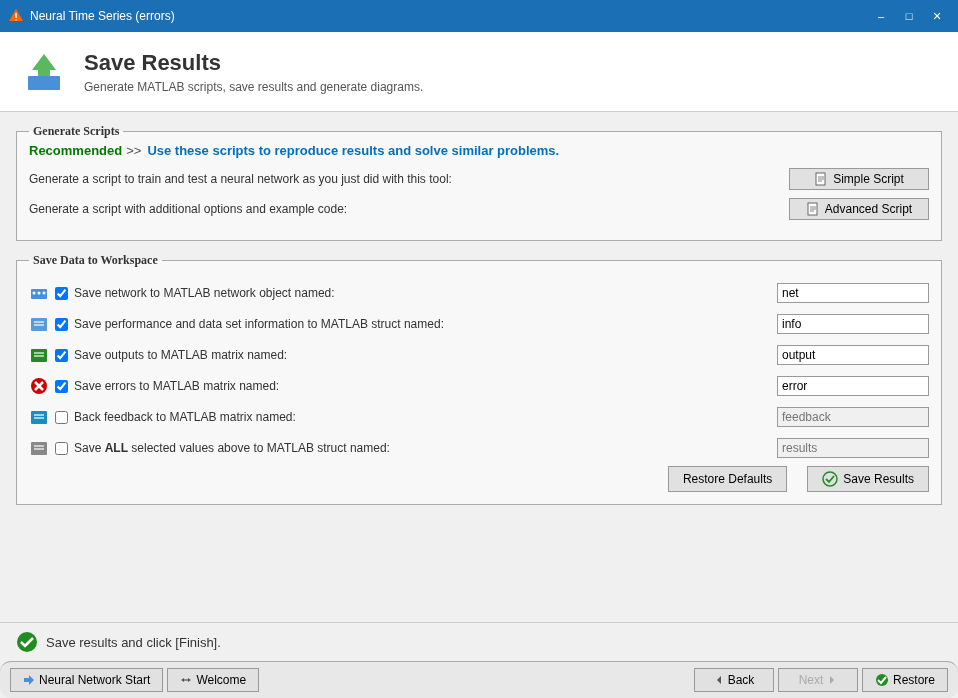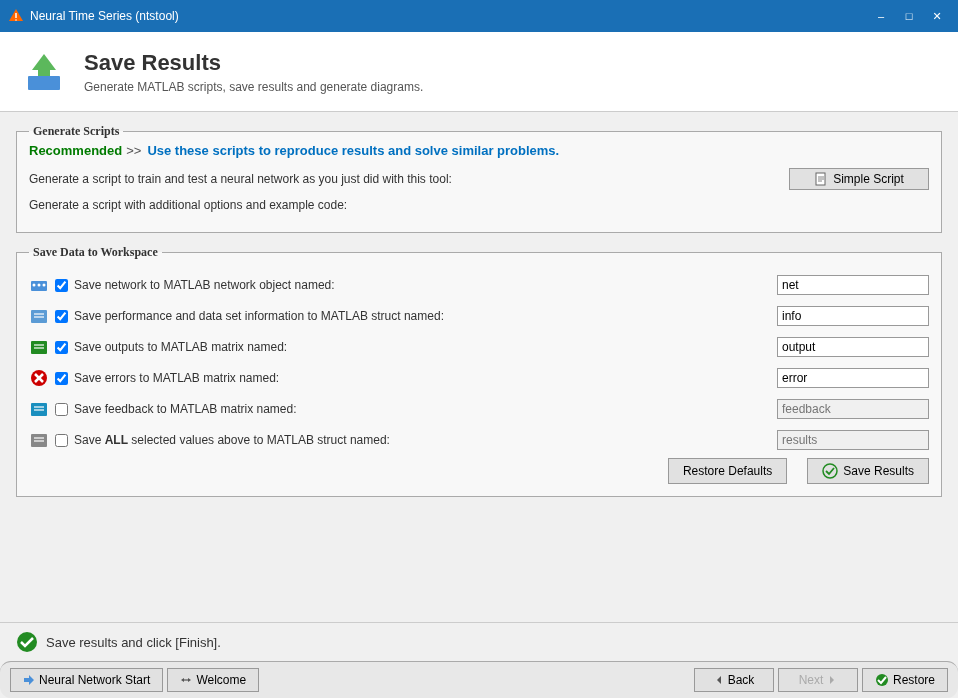--- a/index.html
+++ b/index.html
@@ -262,21 +262,21 @@
 <body>
 
 <div class="title-bar">
   <div class="title-bar-icon">
     <svg width="16" height="16" viewBox="0 0 16 16">
       <polygon points="8,1 15,13 1,13" fill="#ff6600"></polygon>
       <line x1="8" y1="5" x2="8" y2="10" stroke="white" stroke-width="1.5"></line>
       <circle cx="8" cy="12" r="0.8" fill="white"></circle>
     </svg>
   </div>
-  <span class="title-bar-text">Neural Time Series (ntstool)</span>
+  <span class="title-bar-text">Neural Time Series (errors)</span>
   <div class="title-bar-controls">
     <button class="title-bar-btn">–</button>
     <button class="title-bar-btn">□</button>
     <button class="title-bar-btn close">✕</button>
   </div>
 </div>
 
 <div class="main-content">
 
   <div class="header">
@@ -312,20 +312,29 @@
             <line x1="4" y1="5" x2="10" y2="5" stroke="#666" stroke-width="0.8"></line>
             <line x1="4" y1="7" x2="10" y2="7" stroke="#666" stroke-width="0.8"></line>
             <line x1="4" y1="9" x2="8" y2="9" stroke="#666" stroke-width="0.8"></line>
           </svg>
           <span>Simple Script</span>
         </button>
       </div>
 
       <div class="script-row">
         <span class="script-row-label">Generate a script with additional options and example code:</span>
+        <button class="script-btn">
+          <svg width="14" height="14" viewBox="0 0 14 14">
+            <rect x="2" y="1" width="9" height="12" fill="white" stroke="#666" stroke-width="1"></rect>
+            <line x1="4" y1="5" x2="10" y2="5" stroke="#666" stroke-width="0.8"></line>
+            <line x1="4" y1="7" x2="10" y2="7" stroke="#666" stroke-width="0.8"></line>
+            <line x1="4" y1="9" x2="8" y2="9" stroke="#666" stroke-width="0.8"></line>
+          </svg>
+          <span>Advanced Script</span>
+        </button>
       </div>
     </fieldset>
 
     <fieldset>
       <legend>Save Data to Workspace</legend>
 
       <div class="save-row">
         <div class="save-row-icon">
           <svg width="18" height="18" viewBox="0 0 18 18">
             <rect x="1" y="5" width="16" height="10" fill="#4a90d9" rx="1"></rect>
@@ -380,21 +389,21 @@
 
       <div class="save-row">
         <div class="save-row-icon">
           <svg width="18" height="18" viewBox="0 0 18 18">
             <rect x="1" y="3" width="16" height="13" fill="#1a8fbf" rx="1"></rect>
             <line x1="4" y1="7" x2="14" y2="7" stroke="white" stroke-width="1.2"></line>
             <line x1="4" y1="10" x2="14" y2="10" stroke="white" stroke-width="1.2"></line>
           </svg>
         </div>
         <input type="checkbox" class="save-row-checkbox" style="">
-        <span class="save-row-label">Save feedback to MATLAB matrix named:</span>
+        <span class="save-row-label">Back feedback to MATLAB matrix named:</span>
         <input type="text" class="save-row-input" placeholder="feedback" style="background: rgb(240, 240, 240); color: rgb(153, 153, 153);">
       </div>
 
       <div class="save-row">
         <div class="save-row-icon">
           <svg width="18" height="18" viewBox="0 0 18 18">
             <rect x="1" y="3" width="16" height="13" fill="#888" rx="1"></rect>
             <line x1="4" y1="7" x2="14" y2="7" stroke="white" stroke-width="1.2"></line>
             <line x1="4" y1="10" x2="14" y2="10" stroke="white" stroke-width="1.2"></line>
           </svg>

